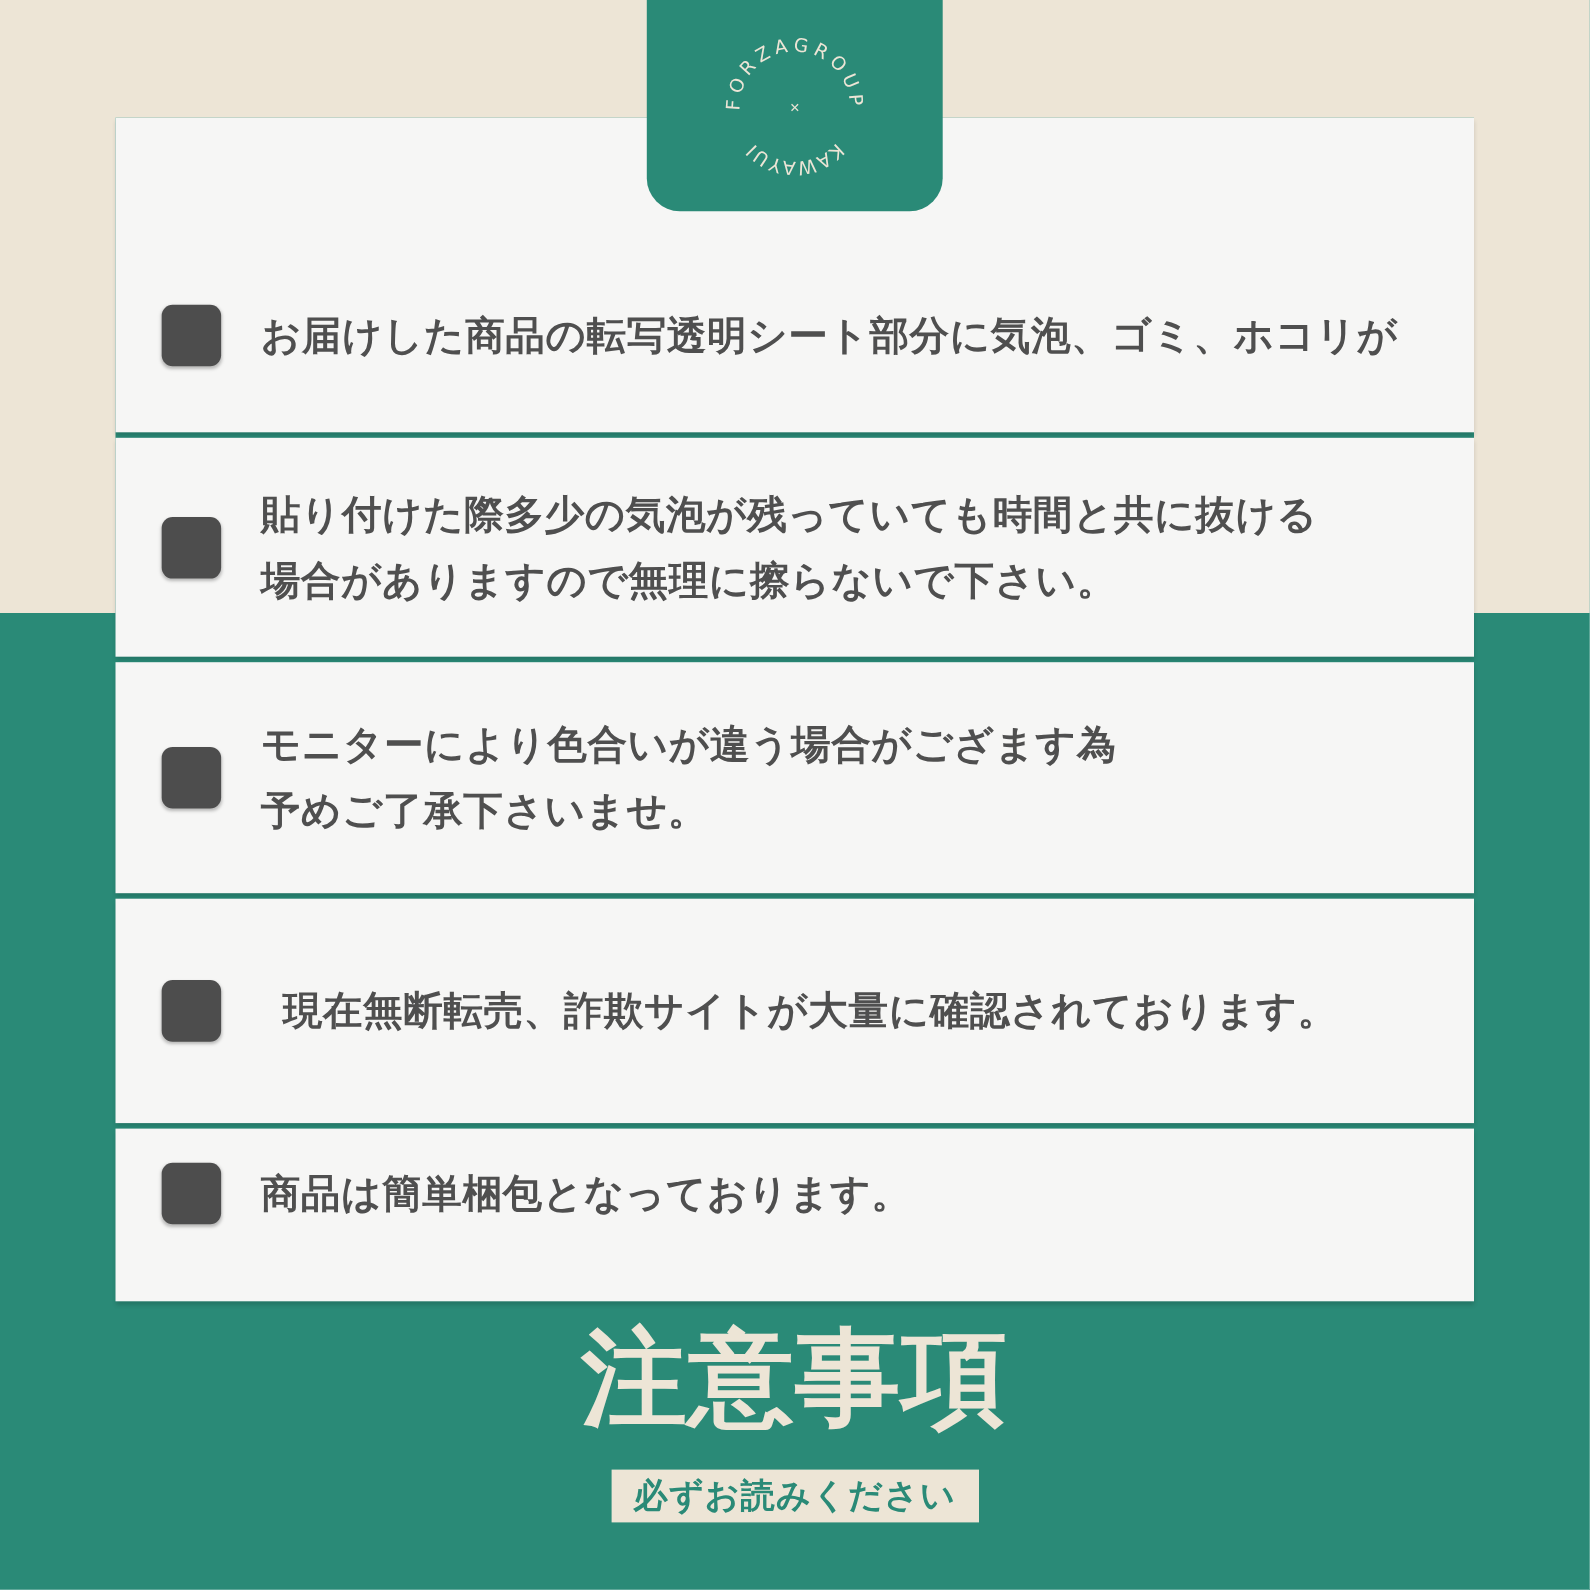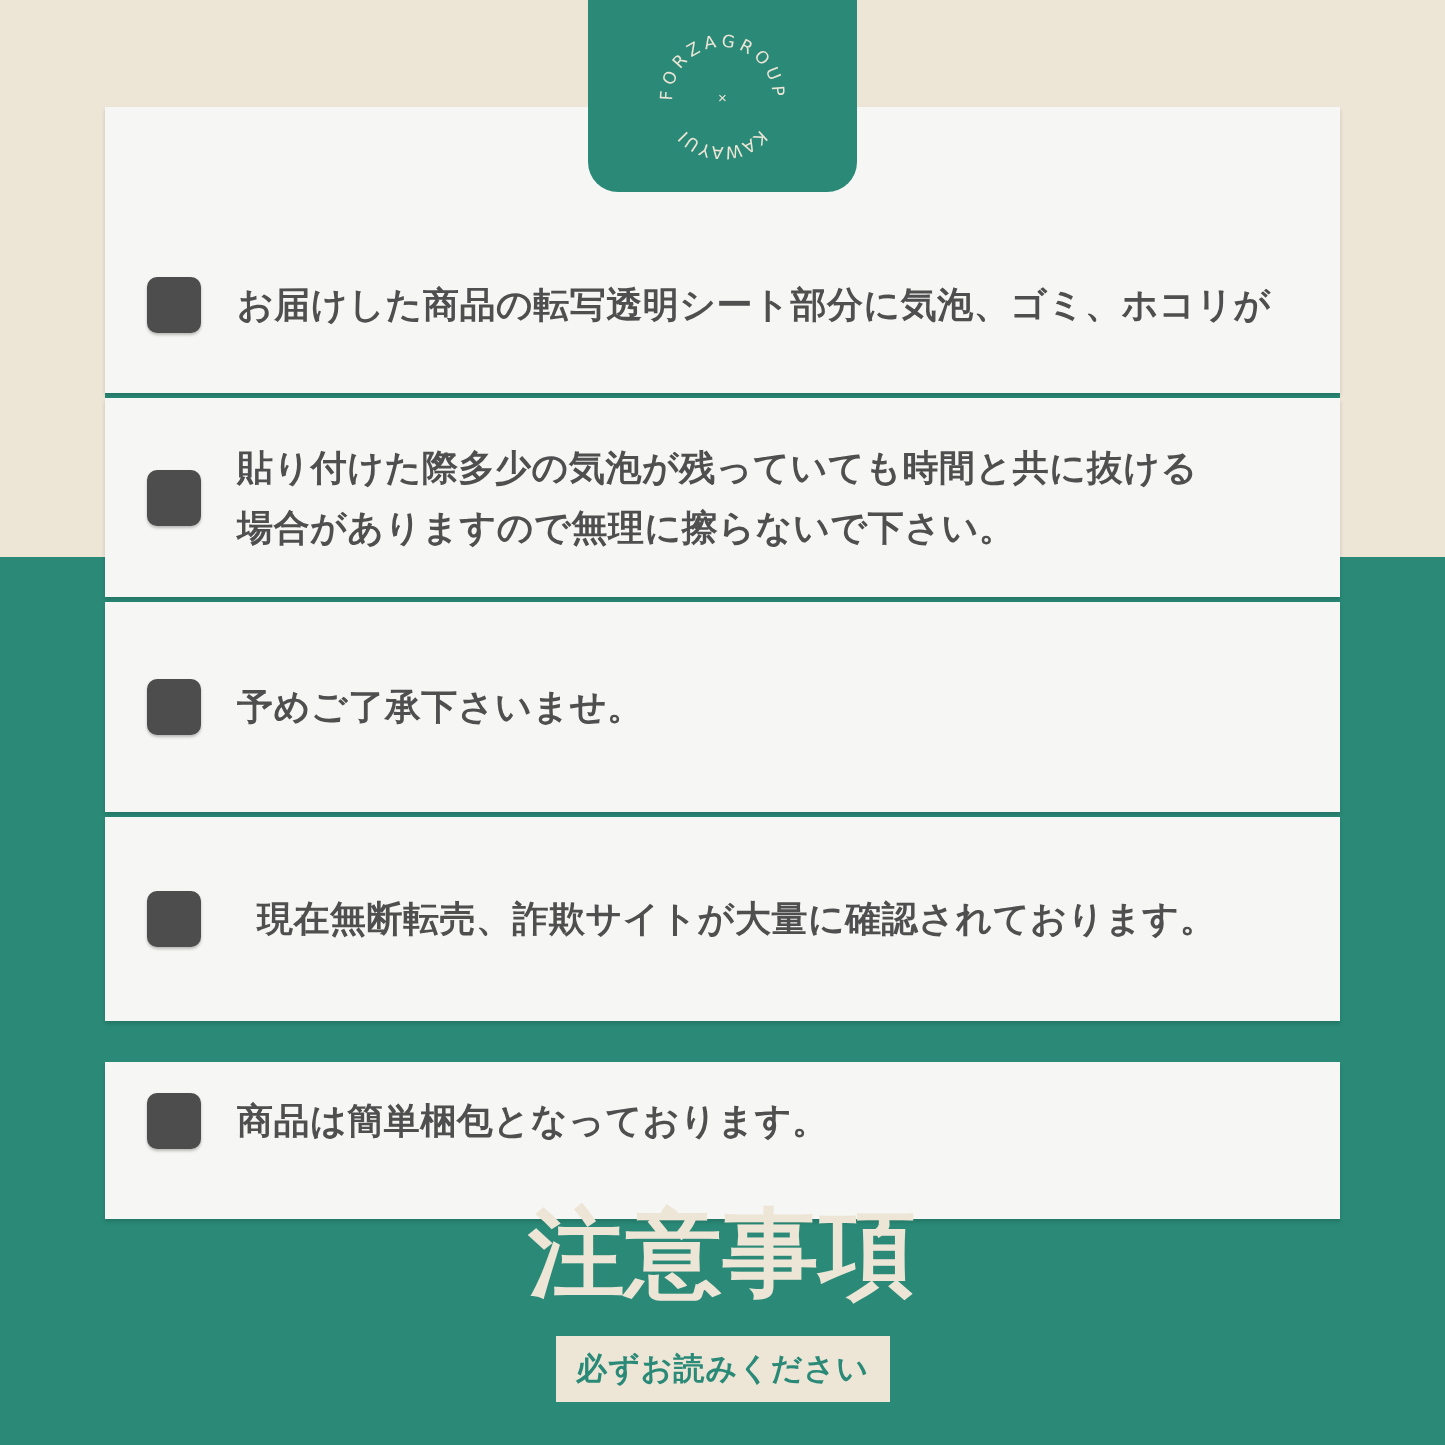--- a/index.html
+++ b/index.html
@@ -15,21 +15,21 @@
   }
   .band{
     background:#F6F6F5;display:flex;align-items:center;
     box-shadow:0 3px 4px rgba(0,0,0,0.15);
     padding-left:42px;box-sizing:border-box;flex:none;
   }
   .band-1{height:286px;padding-top:110px;}
   .band-2{height:199px;}
   .band-3{height:210px;}
   .band-4{height:204px;gap:20px;}
-  .band-5{height:157px;padding-bottom:40px;margin-top:36px;}
+  .band-5{height:157px;padding-bottom:40px;}
   .checkbox{
     width:54px;height:56px;border-radius:10px;background:#4D4D4D;flex:none;
     box-shadow:0 2px 3px rgba(0,0,0,0.25);
   }
   .note-text{
     margin-left:36px;font-size:36px;line-height:60px;font-weight:700;
     color:#4F4F4F;letter-spacing:0.5px;white-space:nowrap;
   }
   
   .badge{
@@ -43,21 +43,21 @@
   .arc-top{letter-spacing:4.5px;}
   .arc-bottom{letter-spacing:1.5px;}
   .sep-text{fill:#EDE5D6;font-size:15px;font-weight:400;}
   
   .footer-title{
     position:absolute;left:0;top:1200px;width:1445px;text-align:center;
     font-size:96px;line-height:106px;font-weight:900;color:#EDE5D6;letter-spacing:1px;
   }
   .footer-button{
     position:absolute;left:50%;top:1336px;transform:translateX(-50%);
-    width:334px;height:66px;background:#EDE5D6;
+    width:334px;height:48px;background:#EDE5D6;
     display:flex;align-items:center;justify-content:center;
     font-size:31px;font-weight:800;color:#2A8A77;letter-spacing:1px;white-space:nowrap;
   }
 </style>
 </head>
 <body>
 
 <div class="page">
 
   <div class="panel">
@@ -73,20 +73,21 @@
       <span class="checkbox"></span>
       <div class="note-text">
         <div>貼り付けた際多少の気泡が残っていても時間と共に抜ける</div>
         <div>場合がありますので無理に擦らないで下さい。</div>
       </div>
     </div>
 
     <div class="band band-3">
       <span class="checkbox"></span>
       <div class="note-text">
+        <div>モニターにより色合いが違う場合がござます為</div>
         <div>予めご了承下さいませ。</div>
       </div>
     </div>
 
     <div class="band band-4">
       <span class="checkbox"></span>
       <div class="note-text">
         <div>現在無断転売、詐欺サイトが大量に確認されております。</div>
       </div>
     </div>

